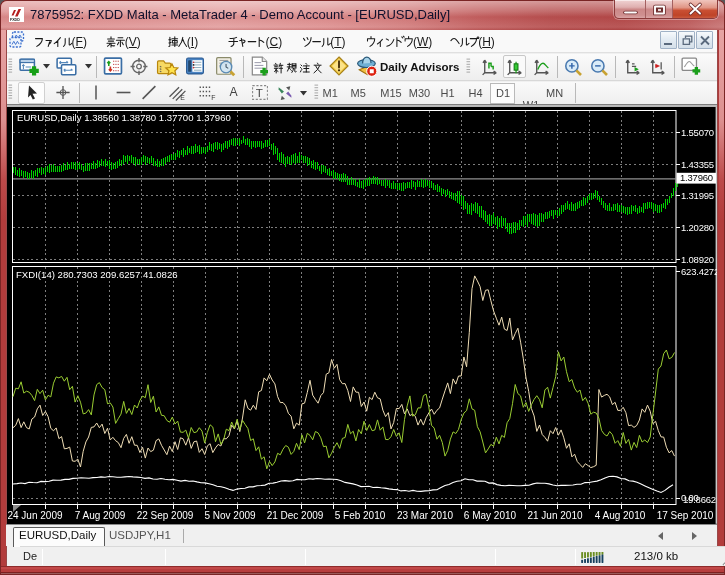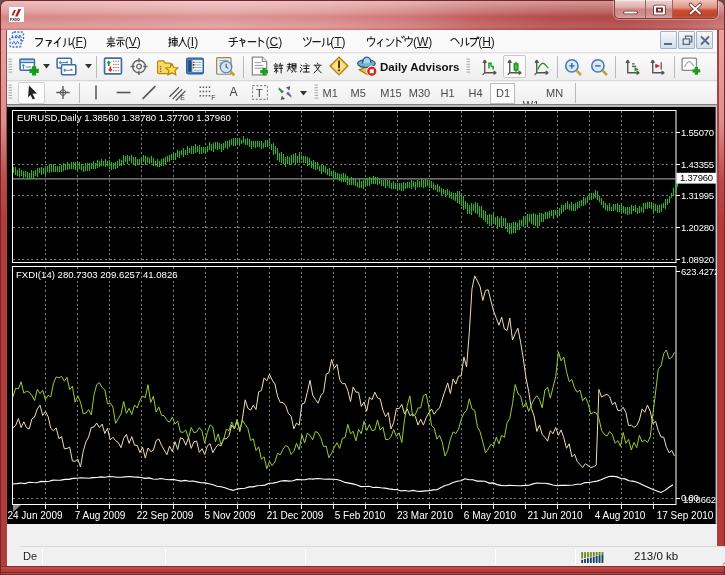--- a/index.html
+++ b/index.html
@@ -11,20 +11,21 @@
 <div style="position:absolute;left:0;top:0;width:725px;height:575px;border-radius:7px 7px 0 0;background:#b03a3a;box-shadow:inset 0 0 0 1px #7a2525"></div>
 
 <div style="position:absolute;left:1px;top:1px;width:723px;height:29px;border-radius:6px 6px 0 0;background:linear-gradient(90deg,#dd9191 0%,#e09898 16%,#e3a0a0 30%,#de9292 45%,#d37f7f 56%,#c36262 66%,#b75151 76%,#b34a4a 86%,#bc5c5c 95%,#c87575 100%)">
 <div style="position:absolute;inset:0;border-radius:6px 6px 0 0;background:linear-gradient(180deg,rgba(255,255,255,.42),rgba(255,255,255,.16) 35%,rgba(160,40,40,.10) 55%,rgba(255,255,255,.08) 90%,rgba(140,30,30,.20))"></div>
 </div>
 <svg style="position:absolute;left:9px;top:7px" width="15" height="15" viewBox="0 0 15 15">
       <rect width="15" height="15" fill="#fff"></rect>
       <path d="M2.5 8.5L5 3h2L4.5 8.5zM6 9.5L9.5 2h2.6L8.6 9.5z" fill="#b41f1f"></path>
       <text x="1" y="13.6" font-size="3.6" font-family="Liberation Sans" font-weight="bold" fill="#222">FXDD</text>
     </svg>
+<div style="position:absolute;left:30px;top:7px;font-size:13px;color:#10102c">7875952: FXDD Malta - MetaTrader 4 - Demo Account - [EURUSD,Daily]</div>
 
 <div style="position:absolute;left:614px;top:0px;width:104px;height:19px;border:1px solid #8b3a3a;border-top:none;border-radius:0 0 5px 5px;background:linear-gradient(180deg,#f0d3d3,#dfafaf 40%,#cc8888 52%,#cf9090 85%,#d9a5a5);overflow:hidden;box-shadow:inset 0 1px 0 rgba(255,255,255,.55),0 0 0 1px rgba(255,255,255,.35)">
 <div style="position:absolute;left:30px;top:0;width:1px;height:19px;background:#a46060"></div>
 <div style="position:absolute;left:57px;top:0;width:1px;height:19px;background:#a46060"></div>
 <div style="position:absolute;left:58px;top:0;width:46px;height:19px;background:linear-gradient(180deg,#f0c5bd,#e09585 40%,#c94f33 55%,#bf4428 80%,#cd6145)"></div>
 <svg style="position:absolute;left:0px;top:0px" width="104" height="19" viewBox="0 0 104 19">
 <g stroke="#6d2c2c" stroke-width="3.6" fill="none" stroke-linecap="round">
           <path d="M10 12.5h11"></path>
           <path d="M40 6.5h9M49 6.5v7M40 6.5v7h9M42.5 9.5h4"></path>
           <path d="M75.5 4.5l9.5 9M85 4.5l-9.5 9"></path>
@@ -442,20 +443,32 @@
         </g>
 
 <rect x="676.5" y="172.8" width="39.5" height="10.8" fill="#fff"></rect>
 <text x="680" y="181.3" font-family="Liberation Sans, sans-serif" font-size="9.5px" letter-spacing="-0.2" fill="#000">1.37960</text>
 <path d="M13 505 h8 l-8 7 z" fill="#8a8a8a"></path>
 </g>
     </svg>
 <div style="position:absolute;left:5.6px;top:30px;width:1.4px;height:536px;background:#9a4848"></div>
 <div style="position:absolute;left:716.9px;top:30px;width:1.4px;height:536px;background:#9a4848"></div>
 
+<div style="position:absolute;left:6px;top:524px;width:711px;height:22px;background:#f0f0f0;border-top:1px solid #8a8a8a">
+<div style="position:absolute;left:7px;top:2px;width:92px;height:20px;background:#fcfcfc;border:1px solid #5a5a5a;border-bottom:none;border-radius:2px 2px 0 0"></div>
+<div style="position:absolute;left:13px;top:4px;font-size:11.5px;color:#111">EURUSD,Daily</div>
+<div style="position:absolute;left:103px;top:4px;width:80px;font-size:11.5px;color:#555">USDJPY,H1</div>
+<div style="position:absolute;left:177px;top:4px;width:1px;height:14px;background:#aaa"></div>
+<svg style="position:absolute;left:651px;top:7px" width="8" height="8" viewBox="0 0 8 8">
+        <path d="M6 0L1 4l5 4z" fill="#666"></path>
+      </svg>
+<svg style="position:absolute;left:684px;top:7px" width="8" height="8" viewBox="0 0 8 8">
+        <path d="M2 0l5 4-5 4z" fill="#666"></path>
+      </svg>
+</div>
 
 <div style="position:absolute;left:20px;top:546px;width:711px;height:20px;background:#f0f0f0;border-top:1px solid #d9d9d9">
 <div style="position:absolute;left:3px;top:3px;font-size:11px;color:#222;width:19px;overflow:hidden;white-space:nowrap">De</div>
 <div style="position:absolute;left:22px;top:2px;width:1px;height:16px;background:#c4c4c4;border-right:1px solid #fff"></div>
       <div style="position:absolute;left:145px;top:2px;width:1px;height:16px;background:#c4c4c4;border-right:1px solid #fff"></div>
       <div style="position:absolute;left:285px;top:2px;width:1px;height:16px;background:#c4c4c4;border-right:1px solid #fff"></div>
       <div style="position:absolute;left:475px;top:2px;width:1px;height:16px;background:#c4c4c4;border-right:1px solid #fff"></div>
       <div style="position:absolute;left:555px;top:2px;width:1px;height:16px;background:#c4c4c4;border-right:1px solid #fff"></div>
 <svg style="position:absolute;left:560px;top:4px" width="25" height="13" viewBox="0 0 25 12">
         <rect x="1.2" y="0.6" width="1.9" height="6.5" fill="#6b8e23" rx="0.4"></rect>

